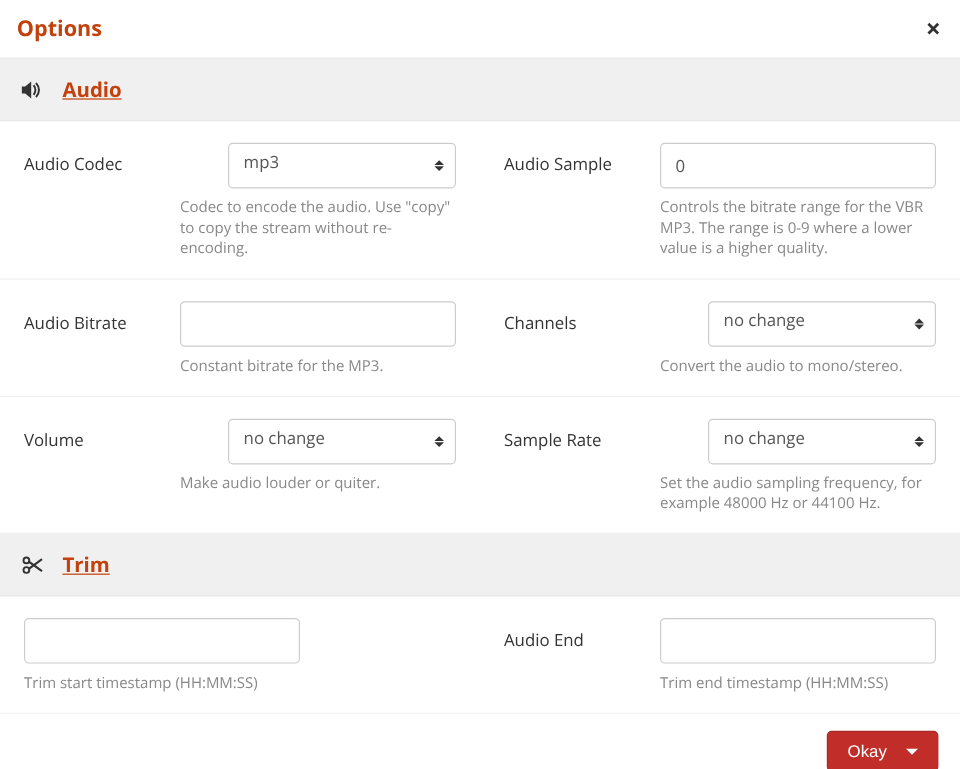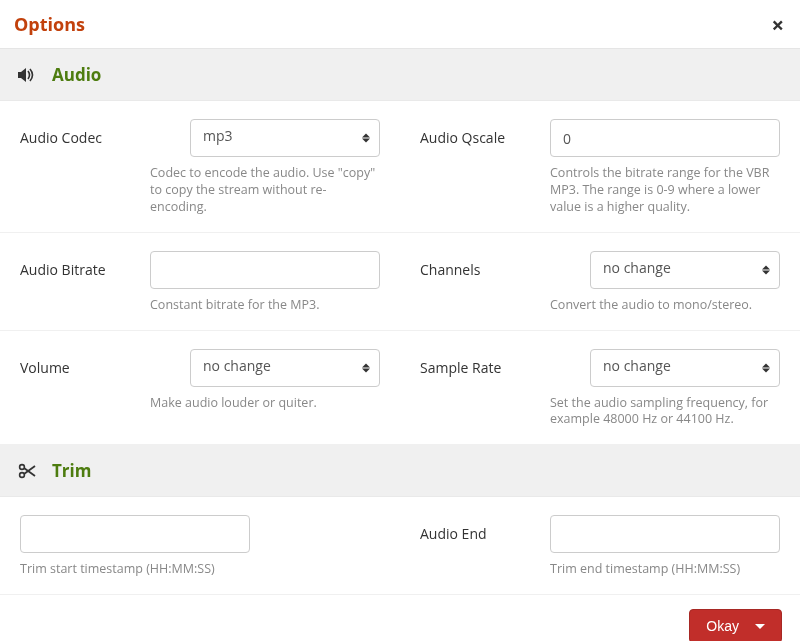--- a/index.html
+++ b/index.html
@@ -42,21 +42,22 @@
     }
     .section-header .sicon {
       width: 20px;
       display: flex;
       align-items: center;
       justify-content: flex-start;
     }
     .section-header .stitle {
       font-size: 17px;
       font-weight: 700;
-      color: #4d7c0f;
+      color: #c2410c;
+      text-decoration: underline;
     }
     .fields {
       display: flex;
       flex-wrap: wrap;
     }
     .field {
       width: 50%;
       padding: 18px 16px 16px 20px;
       display: flex;
       gap: 8px;
@@ -175,21 +176,21 @@
           <span class="caret">
               <span class="up"></span>
               <span class="down"></span>
             </span>
         </div>
         <div class="help">Codec to encode the audio. Use "copy" to copy the stream without re-encoding.</div>
       </div>
     </div>
 
     <div class="field">
-      <div class="field-label">Audio Qscale</div>
+      <div class="field-label">Audio Sample</div>
       <div class="field-control">
         <input class="txtinp" value="0" style="">
         <div class="help">Controls the bitrate range for the VBR MP3. The range is 0-9 where a lower value is a higher quality.</div>
       </div>
     </div>
 
     <div class="field">
       <div class="field-label">Audio Bitrate</div>
       <div class="field-control">
         <input class="txtinp" value="" style="">

